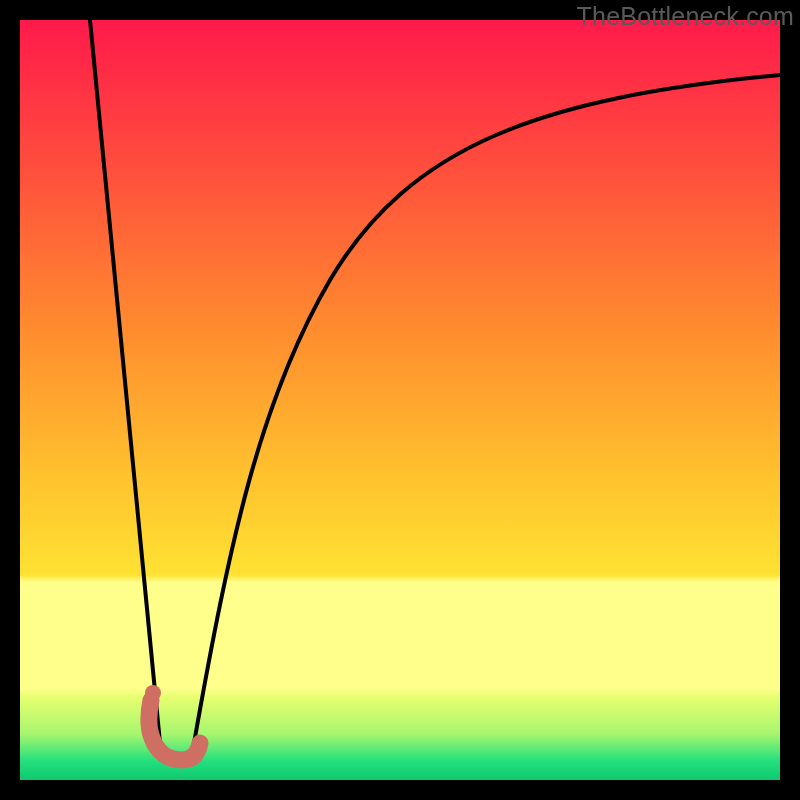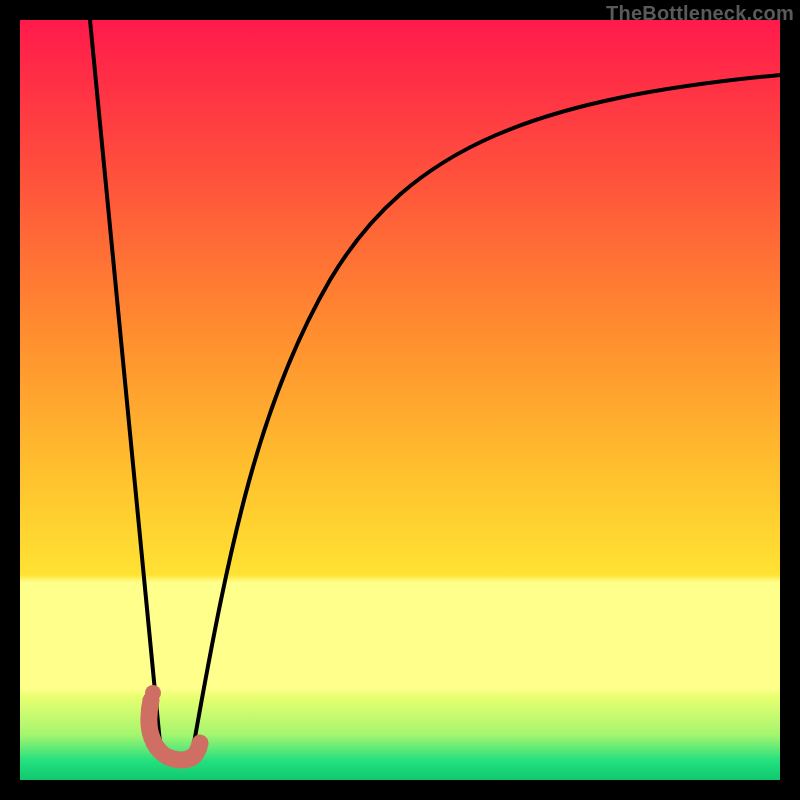--- a/index.html
+++ b/index.html
@@ -25,22 +25,22 @@
   }
   .curve-svg {
     position: absolute;
     inset: 0;
   }
   .watermark {
     position: absolute;
     top: 2px;
     right: 6px;
     color: #5a5a5a;
-    font-size: 20px;
-    font-weight: 700;
+    font-size: 25px;
+    font-weight: 400;
     letter-spacing: 0.2px;
     user-select: none;
   }
 </style>
 </head>
 <body>
 
 <div class="frame">
 
   <svg class="gradient" viewBox="0 0 760 760" preserveAspectRatio="none">

